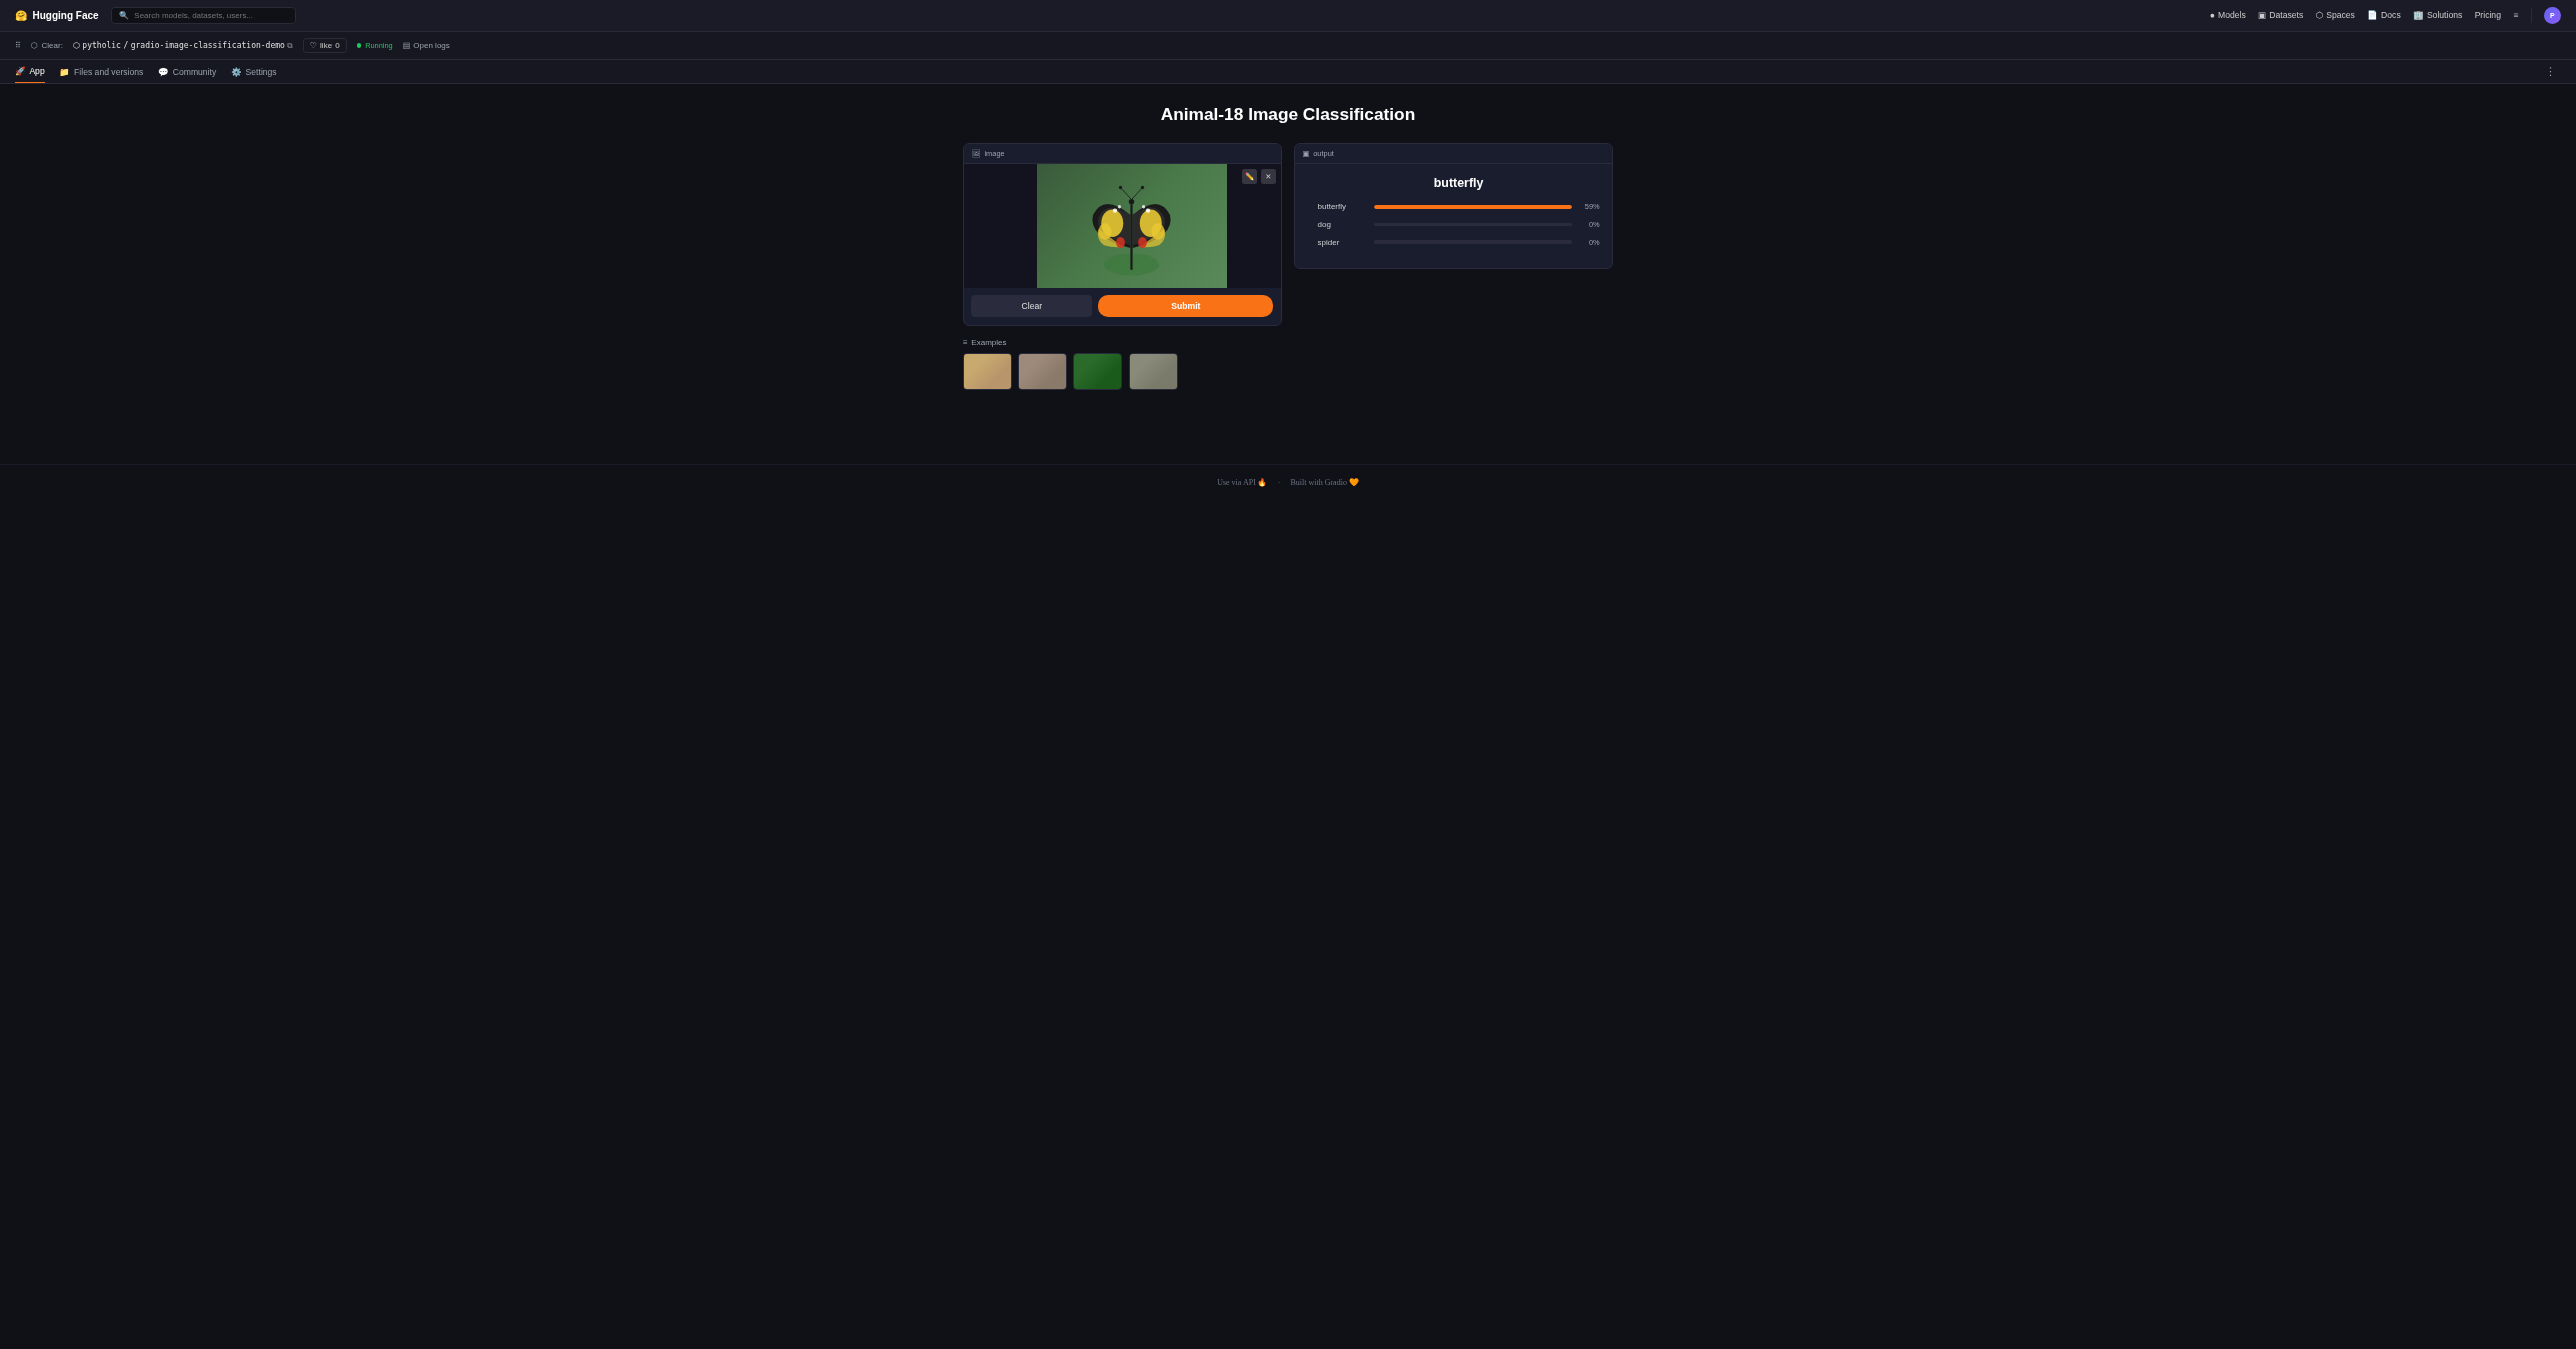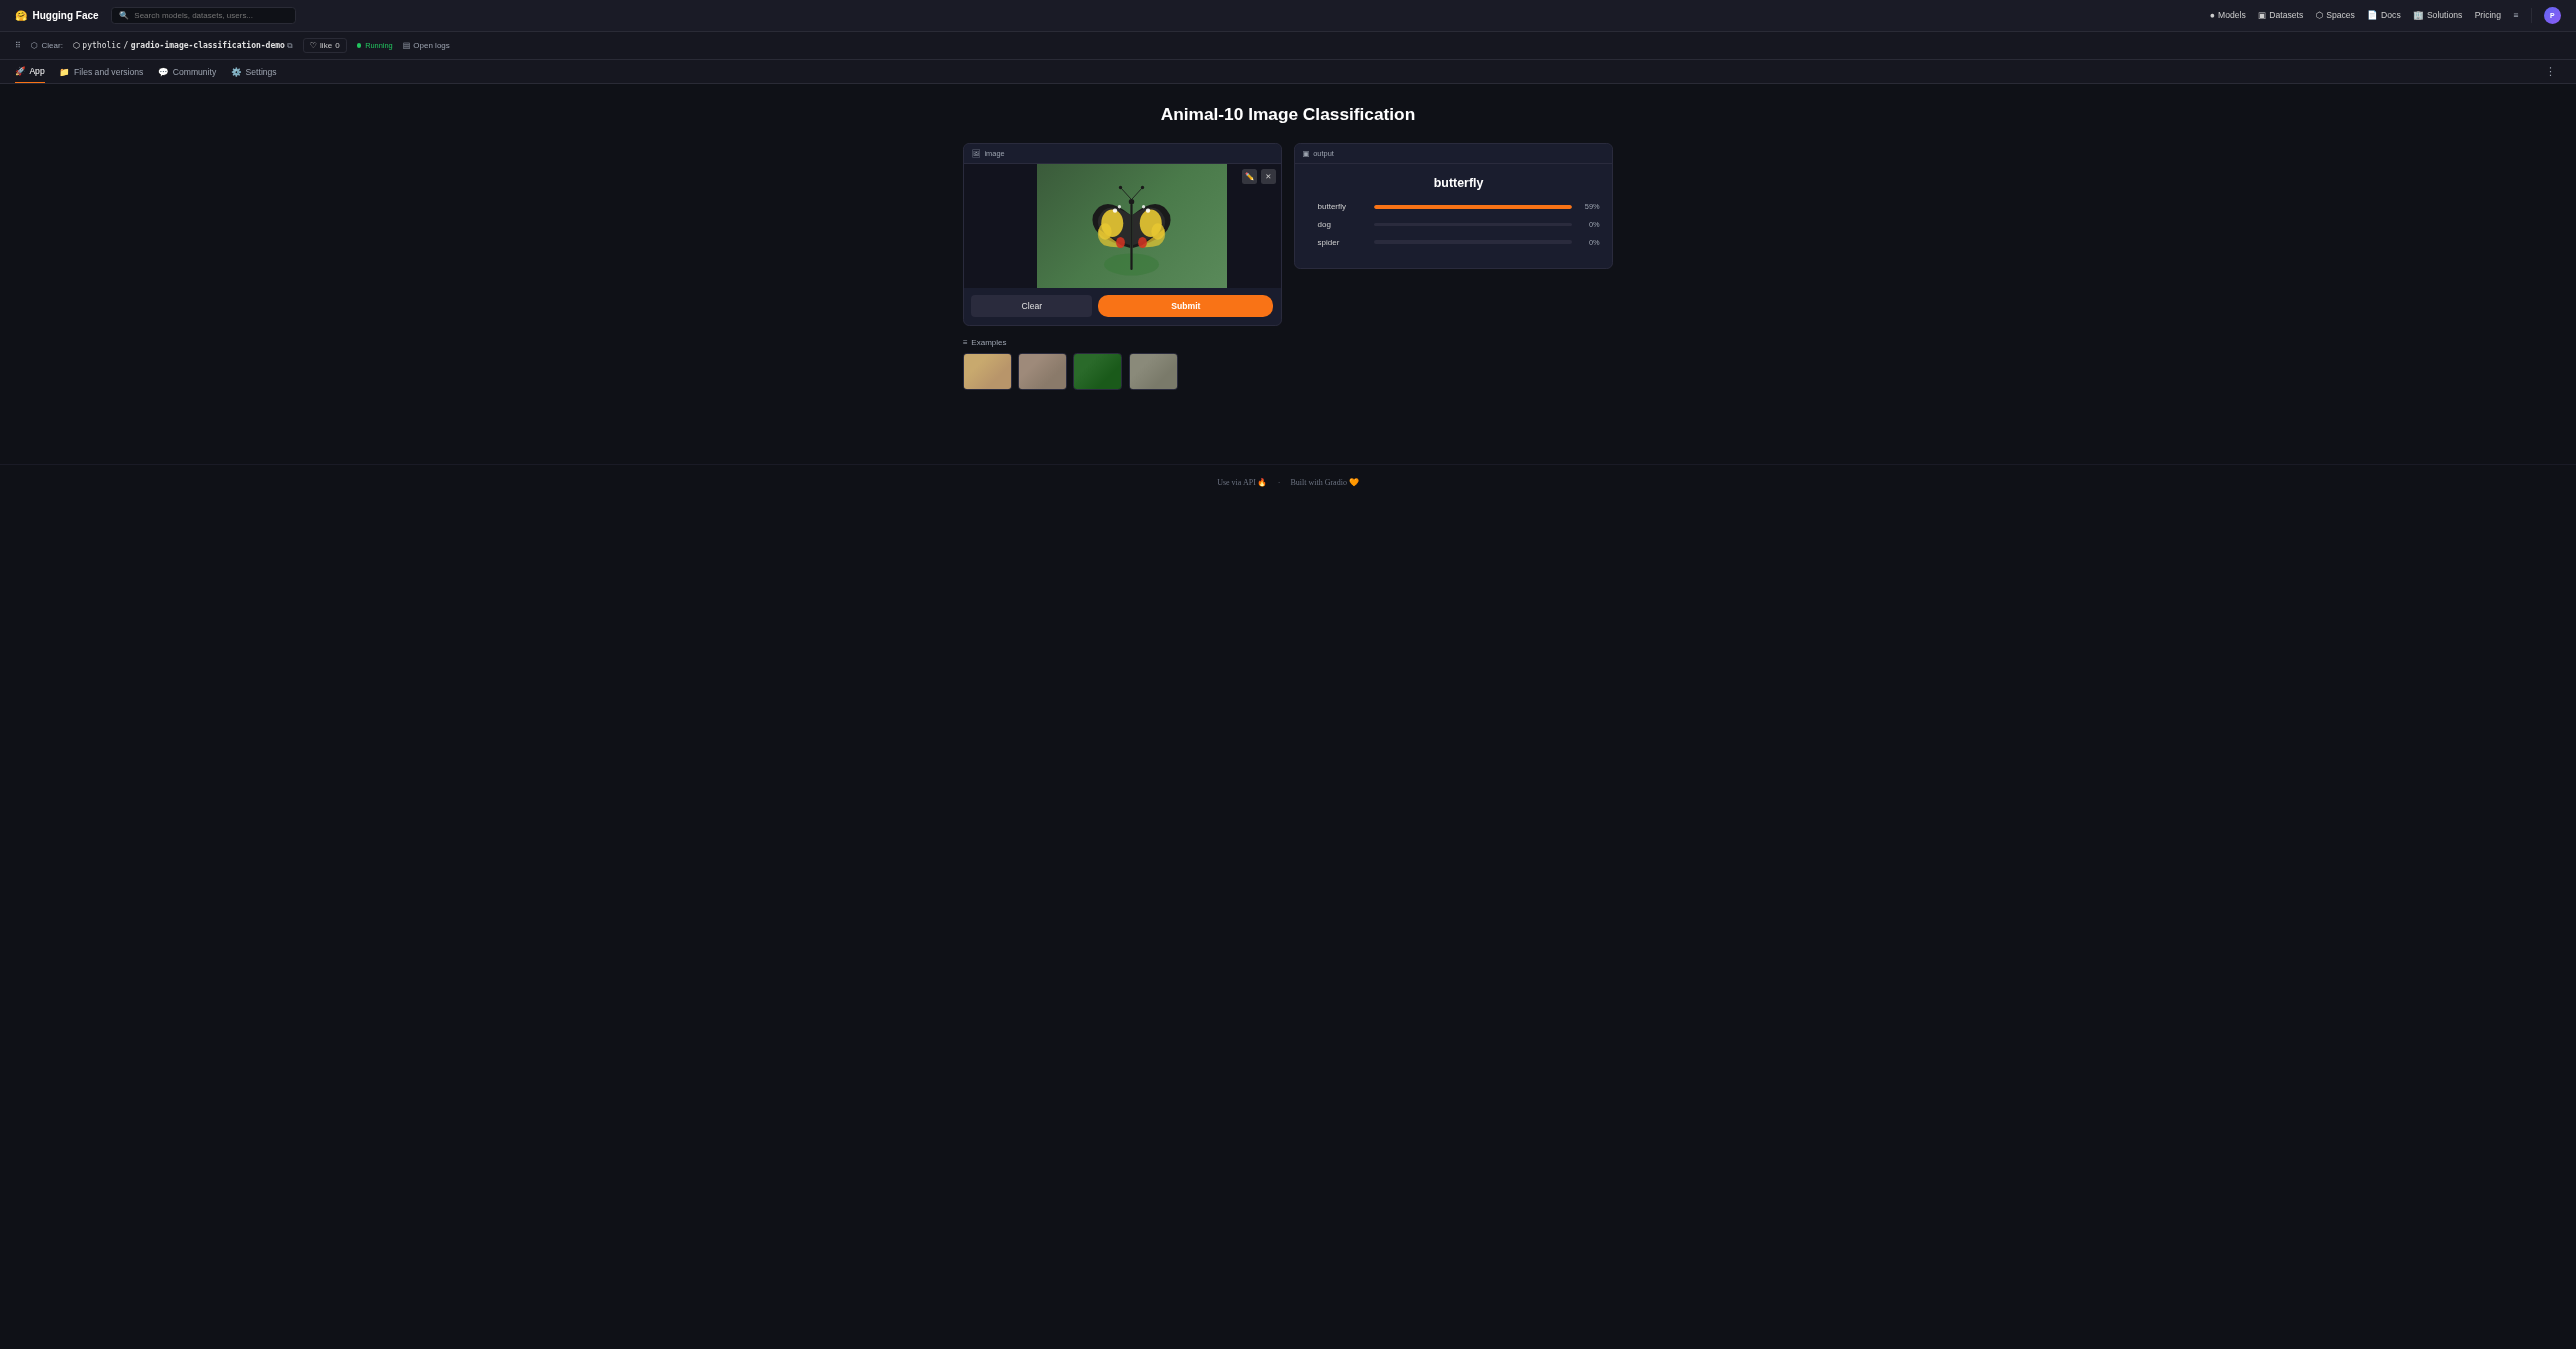--- a/index.html
+++ b/index.html
@@ -111,21 +111,21 @@
     .spaces-path {
       font-size: 8px;
       font-family: monospace;
       color: #e0e0e0;
       display: flex;
       align-items: center;
       gap: 2.5px;
     }
 
     .spaces-path .repo-name {
-      font-weight: 700;
+      font-weight: 400;
     }
 
     .copy-icon {
       color: #9ca3af;
       cursor: pointer;
       font-size: 7.4px;
     }
 
     .like-btn {
       display: flex;
@@ -546,21 +546,21 @@
     <span>Community</span>
   </div>
   <div class="tab">
     <span>⚙️</span>
     <span>Settings</span>
   </div>
   <button class="tab-dots-btn">⋮</button>
 </div>
 
 <div class="main">
-  <h1 class="page-title">Animal-10 Image Classification</h1>
+  <h1 class="page-title">Animal-18 Image Classification</h1>
 
   <div class="app-layout">
 
     <div>
       <div class="panel">
         <div class="panel-header">
           <span>🖼</span>
           <span>image</span>
         </div>
         <div class="image-area">

